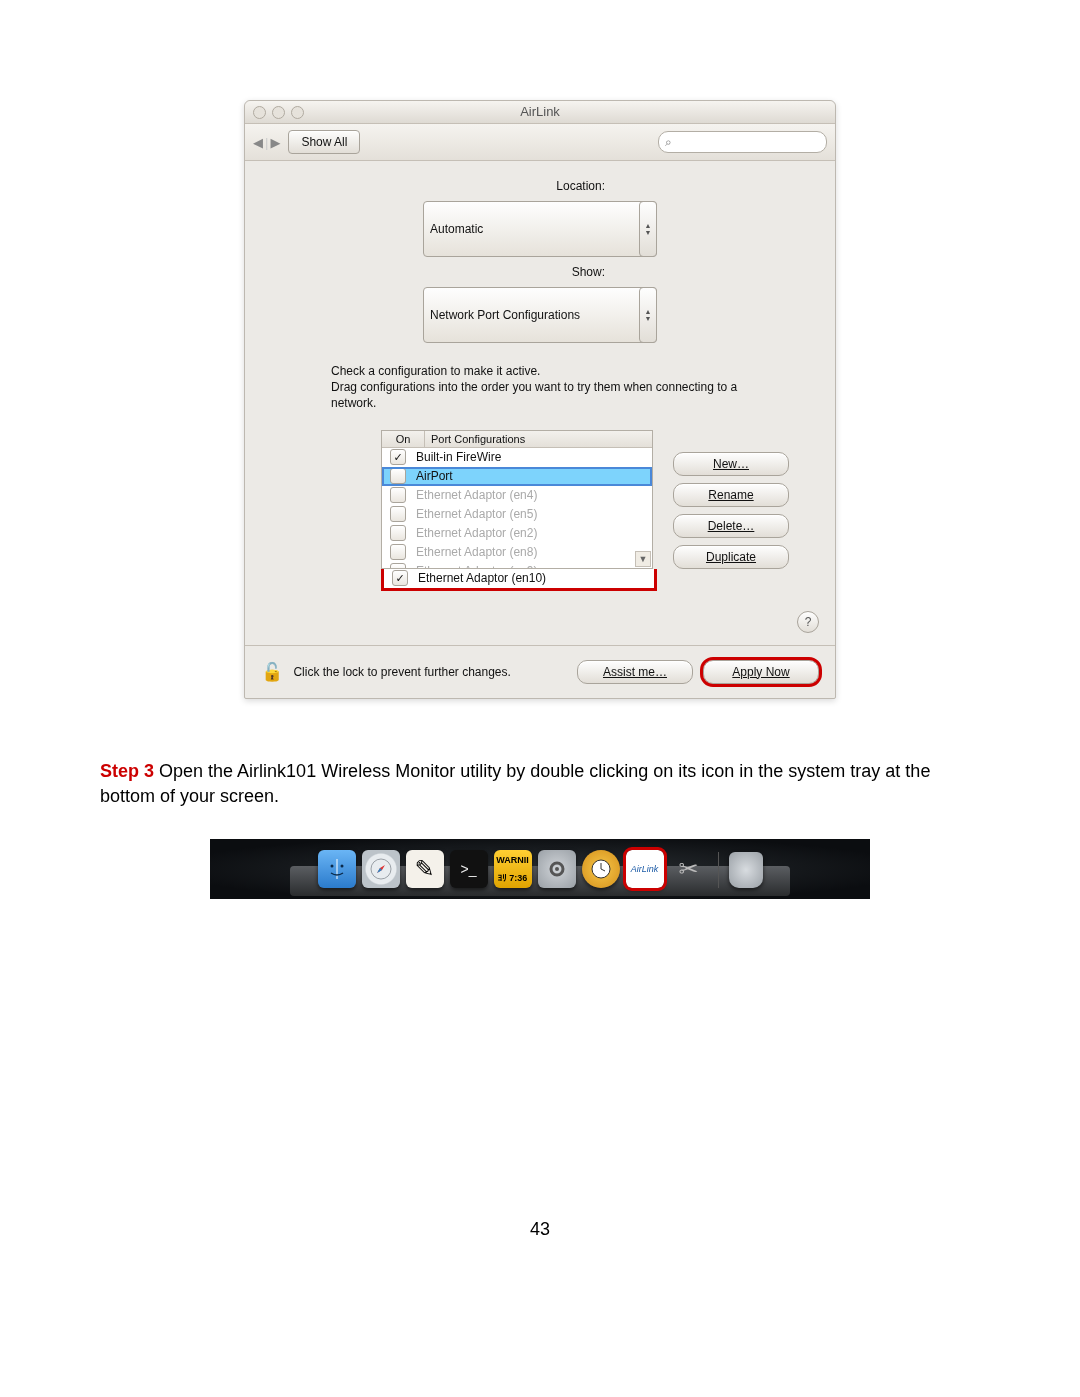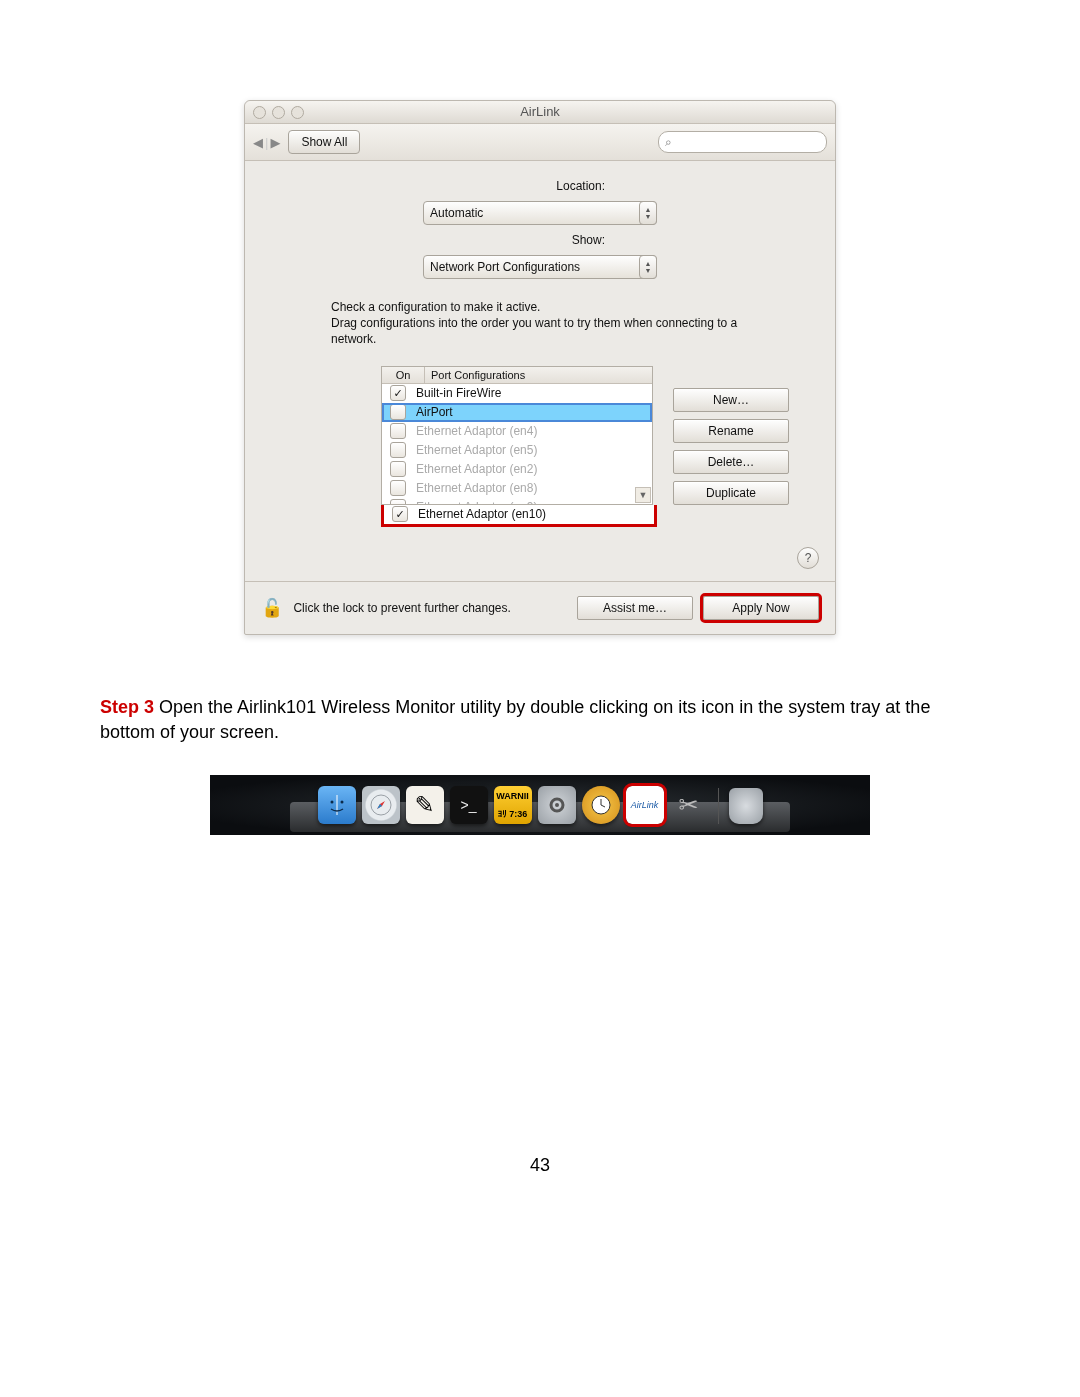--- a/index.html
+++ b/index.html
@@ -111,21 +111,21 @@
     text-align: right;
   }
   .select {
     width: 220px;
     height: 22px;
     border: 1px solid #a9a49b;
     border-radius: 4px;
     background: linear-gradient(#fefefe, #e6e2da);
     display: flex;
     align-items: center;
-    padding: 0 6px;
+    padding: 16px 6px;
     position: relative;
   }
   .select .stepper {
     position: absolute;
     right: -1px; top: -1px; bottom: -1px;
     width: 16px;
     border: 1px solid #a9a49b;
     border-radius: 4px;
     background: linear-gradient(#fefefe, #e2ded7);
     display: flex;
@@ -220,28 +220,29 @@
   .side-buttons {
     display: flex;
     flex-direction: column;
     gap: 7px;
     margin-top: 22px;
   }
   .aqua-btn {
     min-width: 90px;
     height: 22px;
     border: 1px solid #a9a49b;
-    border-radius: 2px;
+    border-radius: 10px;
     background: linear-gradient(#fefefe, #e2ded7);
     box-shadow: inset 0 1px 0 #fff;
     display: flex;
     align-items: center;
     justify-content: center;
     font-size: 12px;
     padding: 0 12px;
+    text-decoration: underline;
   }
   .help-circle {
     width: 20px; height: 20px;
     border: 1px solid #a9a49b;
     border-radius: 50%;
     background: linear-gradient(#fefefe,#e2ded7);
     display: flex;
     align-items: center;
     justify-content: center;
     font-size: 12px;

